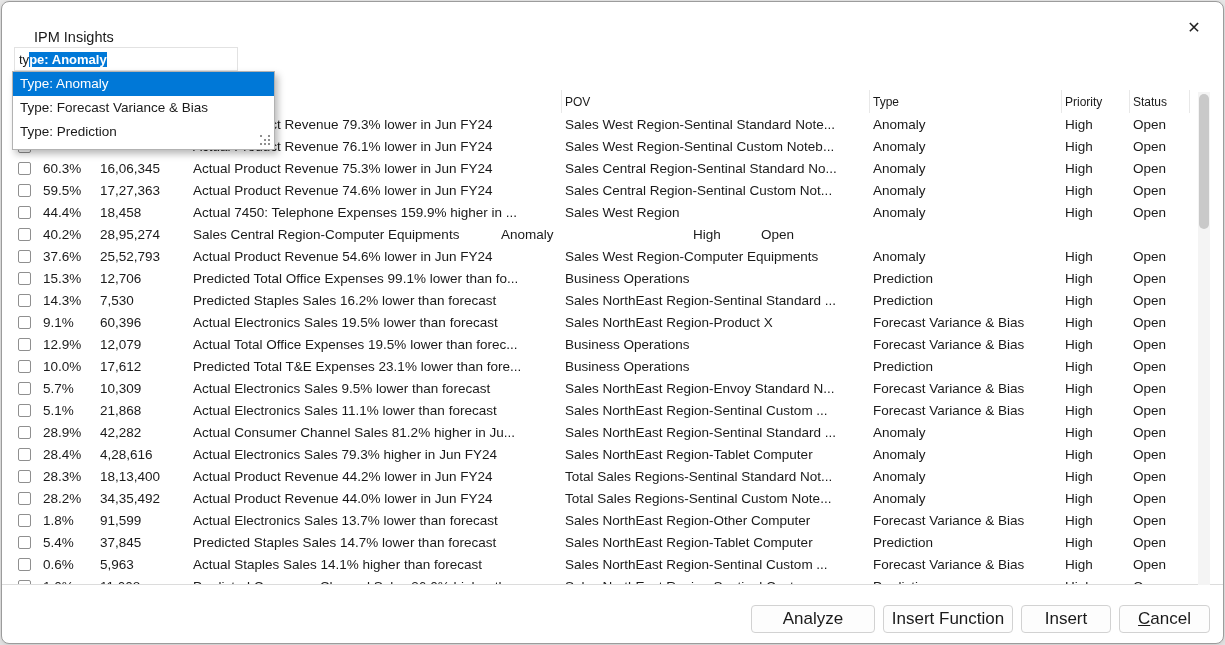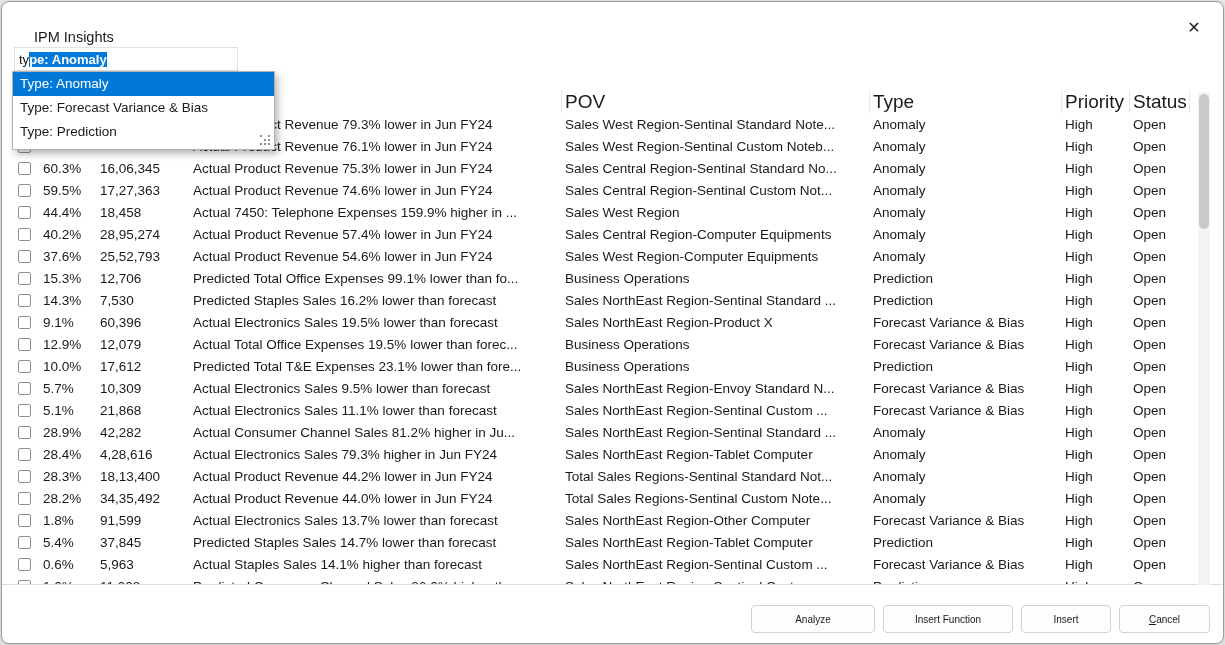--- a/index.html
+++ b/index.html
@@ -13,21 +13,21 @@
   .close-btn { position:absolute; right:17px; top:13px; width:24px; height:24px; font-size:16px; color:#222;
                display:flex; align-items:center; justify-content:center; cursor:pointer; }
 
   .filter-input { position:absolute; left:12px; top:45px; width:224px; height:24px; background:#fff;
                   border:1px solid #e2e2e2; font-size:13px; color:#1a1a1a; display:flex; align-items:center;
                   padding-left:4px; white-space:pre; }
   .filter-input .sel { background:var(--accent,#0078d7); color:#fff;font-weight:bold; }
 
   
   .table-header { position:absolute; left:0; top:88px; right:22px; height:23px; display:flex;
-                  font-size:19px; color:#1a1a1a; }
+                  font-size:12px; color:#1a1a1a; }
   .hcell { display:flex; align-items:center; padding-left:3px; height:100%; white-space:nowrap; overflow:hidden;
            border-right:1px solid #e8e8e8; }
   .hcell.check { border-right:none; }
   .hcell.pct, .hcell.num { border-right:1px solid #efefef; }
 
   
   .check    { width:38px; }
   .pct      { width:57px; }
   .num      { width:93px; }
   .desc     { width:372px; }
@@ -51,21 +51,21 @@
   .dropdown { position:absolute; left:10px; top:69px; width:263px; background:#fff; z-index:20;
               border:1px solid #b2b2b2; box-shadow:3px 4px 7px rgba(0,0,0,.28); padding-bottom:5px; }
   .dropdown-item { height:24px; line-height:24px; padding:0 7px; font-size:13.5px; color:#1a1a1a; white-space:nowrap; overflow:hidden; }
   .dropdown-item.selected { background:var(--accent,#0078d7); color:#fff; }
   .grip { position:absolute; right:3px; bottom:3px; width:12px; height:12px; }
   .grip::before { content:""; position:absolute; left:1px; top:1px; width:2px; height:2px; background:#8f8f8f;
                   box-shadow: 8px 0 #8f8f8f, 4px 4px #8f8f8f, 8px 4px #8f8f8f, 0 8px #8f8f8f, 4px 8px #8f8f8f, 8px 8px #8f8f8f; }
 
   
   .buttons { position:absolute; right:13px; top:603px; display:flex; gap:8px; }
-  .btn { height:28px; background:#fdfdfd; border:1px solid #d2d2d2; border-radius:4px; font-size:10px;
+  .btn { height:28px; background:#fdfdfd; border:1px solid #d2d2d2; border-radius:4px; font-size:17px;
          color:#1a1a1a; font-family:"Liberation Sans",sans-serif; display:flex; align-items:center; justify-content:center; cursor:pointer; }
   .btn.analyze { width:124px; }
   .btn.insert-fn { width:130px; }
   .btn.insert { width:90px; }
   .btn.cancel { width:91px; }
   .btn .mn { text-decoration:underline; }
 </style>
 </head>
 <body>
 
@@ -149,21 +149,20 @@
     <div class="cell type">Anomaly</div>
     <div class="cell priority">High</div>
     <div class="cell status">Open</div>
   </div>
       <div class="row">
     <div class="cell check">
           <span class="checkbox"></span>
         </div>
     <div class="cell pct">40.2%</div>
     <div class="cell num">28,95,274</div>
-    <div class="cell desc">Actual Product Revenue 57.4% lower  in Jun FY24</div>
     <div class="cell pov">Sales Central Region-Computer Equipments</div>
     <div class="cell type">Anomaly</div>
     <div class="cell priority">High</div>
     <div class="cell status">Open</div>
   </div>
       <div class="row">
     <div class="cell check">
           <span class="checkbox"></span>
         </div>
     <div class="cell pct">37.6%</div>

